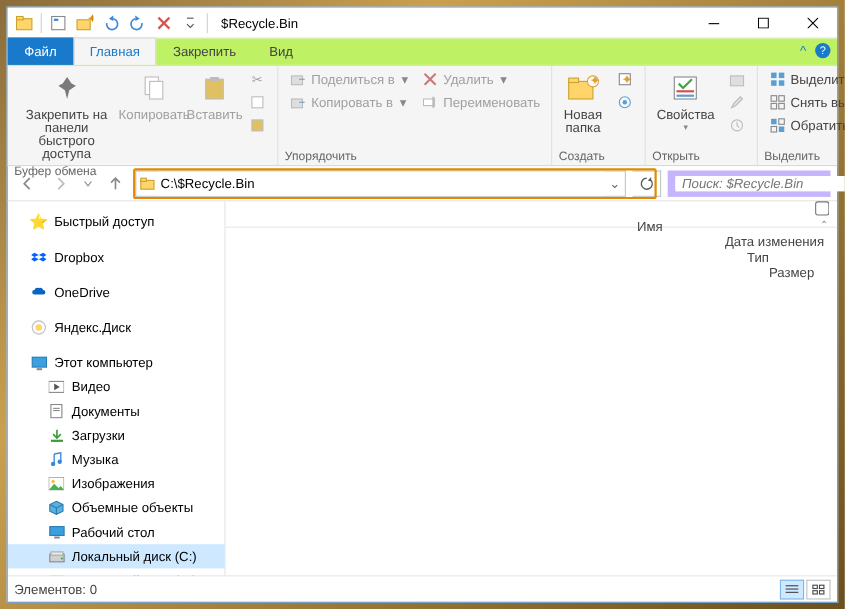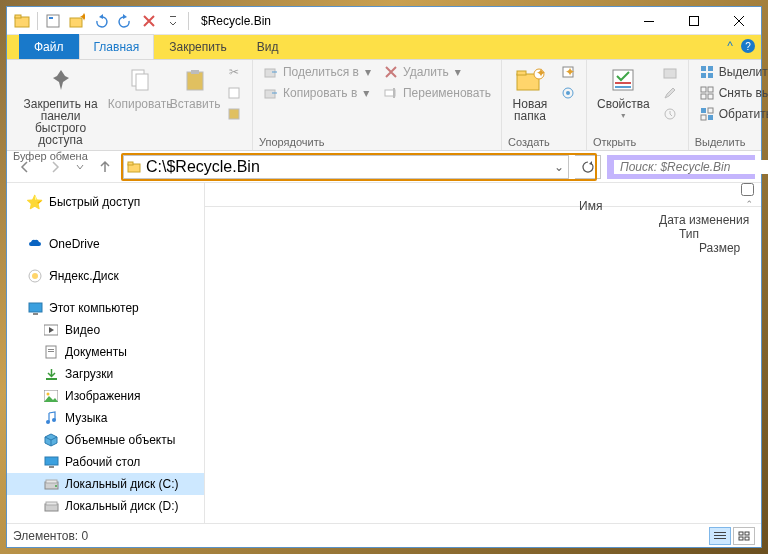--- a/index.html
+++ b/index.html
@@ -9,21 +9,21 @@
 
 .titlebar { height: 28px; background: #fff; display: flex; align-items: center; border-bottom: 1px solid #e5e5e5; }
 .titlebar .qat { display: flex; gap: 2px; padding: 0 4px; align-items: center; }
 .titlebar .qat-btn { width: 22px; height: 22px; display: flex; align-items: center; justify-content: center; cursor: pointer; }
 .titlebar .sep { width: 1px; height: 18px; background: #d0d0d0; margin: 0 2px; }
 .titlebar .title { flex: 1; padding-left: 6px; color: #000; }
 .titlebar .win-btns { display: flex; }
 .titlebar .win-btn { width: 45px; height: 28px; display: flex; align-items: center; justify-content: center; cursor: pointer; }
 
 
-.ribbon-tabs { height: 24px; background: #fde047; display: flex; align-items: flex-end; padding-left: 12px; position: relative; }
+.ribbon-tabs { height: 24px; background: #bef264; display: flex; align-items: flex-end; padding-left: 0; position: relative; }
 .ribbon-tab { padding: 5px 14px; cursor: pointer; color: #444; border: 1px solid transparent; border-bottom: none; }
 .ribbon-tab.file { background: #1979ca; color: #fff; }
 .ribbon-tab.active { background: #f5f5f5; border-color: #dadada; color: #1979ca; }
 .ribbon-tabs .help { position: absolute; right: 6px; top: 4px; display: flex; gap: 8px; }
 .help span { cursor: pointer; color: #1979ca; }
 
 
 .ribbon { height: 92px; background: #f5f5f5; border-top: 1px solid #dadada; border-bottom: 1px solid #dadada; display: flex; }
 .ribbon-group { border-right: 1px solid #e2e2e2; padding: 2px 6px 0 6px; display: flex; flex-direction: column; }
 .ribbon-group .controls { flex: 1; display: flex; align-items: flex-start; gap: 4px; }
@@ -36,21 +36,21 @@
 .rbtn-small.disabled { color: #a0a0a0; }
 .rbtn-small .icn { width: 16px; height: 16px; display: flex; align-items: center; justify-content: center; }
 
 
 .addr-row { height: 32px; display: flex; align-items: center; padding: 3px 6px; gap: 6px; border-bottom: 1px solid #e5e5e5; }
 .nav-btn { width: 24px; height: 24px; display: flex; align-items: center; justify-content: center; cursor: pointer; color: #888; }
 .addr-wrap { flex: 1; position: relative; height: 24px; }
 .addr-highlight { position: absolute; left: -2px; top: -2px; right: -28px; bottom: -2px; border: 2px solid #e08a00; border-radius: 2px; pointer-events: none; }
 .addr-bar { width: 100%; height: 100%; border: 1px solid #c5c5c5; display: flex; align-items: center; background: #fff; }
 .addr-bar .folder-icn { width: 20px; display: flex; justify-content: center; }
-.addr-bar input { flex: 1; border: none; outline: none; height: 100%; font-size: 16px; padding: 0 2px; }
+.addr-bar input { flex: 1; border: none; outline: none; height: 100%; font-size: 12px; padding: 0 2px; }
 .addr-bar .dd { width: 18px; text-align: center; color: #666; cursor: pointer; }
 .refresh-btn { width: 26px; height: 24px; border: 1px solid #c5c5c5; border-left: none; display: flex; align-items: center; justify-content: center; cursor: pointer; }
 .search-box { width: 148px; height: 24px; border: 7px solid #c4b5fd; display: flex; align-items: center; }
 .search-box input { flex: 1; border: none; outline: none; padding: 0 6px; font-size: 12px; color: #888; font-style: italic; }
 
 
 .body { flex: 1; display: flex; min-height: 0; }
 .nav-pane { width: 198px; border-right: 1px solid #e5e5e5; overflow-y: auto; padding: 8px 0; }
 .nav-item { display: flex; align-items: center; gap: 6px; padding: 3px 8px 3px 20px; cursor: pointer; white-space: nowrap; }
 .nav-item.l2 { padding-left: 36px; }
@@ -426,20 +426,28 @@
     </div>
   </div>
 
   <div class="body">
     <div class="nav-pane">
       <div class="nav-item">
           <div class="icn">⭐</div>
           <span>Быстрый доступ</span>
         </div>
       <div class="nav-spacer"></div>
+      <div class="nav-item">
+          <div class="icn">
+            <svg width="14" height="14">
+              <path d="M3 3 L7 5 L3 7 L7 9 L3 11 L0 9 L3 7 L0 5 Z M11 3 L14 5 L11 7 L14 9 L11 11 L7 9 L11 7 L7 5 Z" fill="#0061ff"></path>
+            </svg>
+          </div>
+          <span>Dropbox</span>
+        </div>
       <div class="nav-spacer"></div>
       <div class="nav-item">
           <div class="icn">
             <svg width="16" height="12">
               <path d="M4 8 Q2 8 2 6 Q2 4 4 4 Q5 1 8 2 Q11 1 12 4 Q14 4 14 6 Q14 8 12 8 Z" fill="#0a64c2"></path>
             </svg>
           </div>
           <span>OneDrive</span>
         </div>
       <div class="nav-spacer"></div>
@@ -485,37 +493,37 @@
           <div class="icn">
             <svg width="13" height="13">
               <path d="M6.5 1 L6.5 8 M3 5 L6.5 8.5 L10 5" fill="none" stroke="#3a9b3a" stroke-width="1.5"></path>
               <rect x="1" y="10" width="11" height="2" fill="#3a9b3a"></rect>
             </svg>
           </div>
           <span>Загрузки</span>
         </div>
       <div class="nav-item l2">
           <div class="icn">
+            <svg width="12" height="14">
+              <path d="M4 2 L10 1 L10 9 M4 2 L4 11" fill="none" stroke="#3a86d8" stroke-width="1.2"></path>
+              <circle cx="3" cy="11" r="2" fill="#3a86d8"></circle>
+              <circle cx="9" cy="9" r="2" fill="#3a86d8"></circle>
+            </svg>
+          </div>
+          <span>Музыка</span>
+        </div>
+      <div class="nav-item l2">
+          <div class="icn">
             <svg width="14" height="12">
               <rect x="0" y="0" width="14" height="12" fill="#fff" stroke="#888"></rect>
               <circle cx="4" cy="4" r="1.5" fill="#f5c030"></circle>
               <path d="M0 12 L5 6 L9 10 L11 8 L14 12 Z" fill="#4caf50"></path>
             </svg>
           </div>
           <span>Изображения</span>
-        </div>
-      <div class="nav-item l2">
-          <div class="icn">
-            <svg width="12" height="14">
-              <path d="M4 2 L10 1 L10 9 M4 2 L4 11" fill="none" stroke="#3a86d8" stroke-width="1.2"></path>
-              <circle cx="3" cy="11" r="2" fill="#3a86d8"></circle>
-              <circle cx="9" cy="9" r="2" fill="#3a86d8"></circle>
-            </svg>
-          </div>
-          <span>Музыка</span>
         </div>
       <div class="nav-item l2">
           <div class="icn">
             <svg width="14" height="14">
               <path d="M7 1 L13 4 L13 10 L7 13 L1 10 L1 4 Z" fill="#5ab0e0" stroke="#2b7aaf"></path>
               <path d="M1 4 L7 7 L13 4 M7 7 L7 13" fill="none" stroke="#2b7aaf"></path>
             </svg>
           </div>
           <span>Объемные объекты</span>
         </div>

